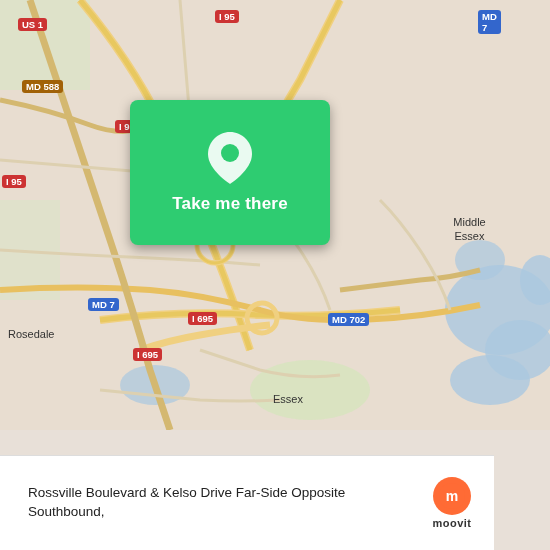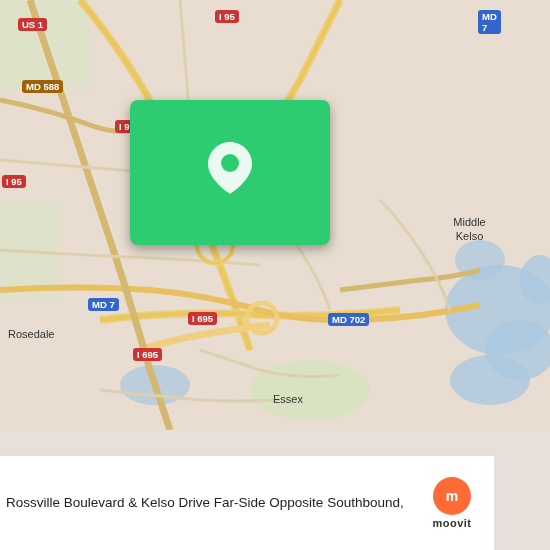--- a/index.html
+++ b/index.html
@@ -58,21 +58,21 @@
       letter-spacing: 0.2px;
     }
 
     
     #bottom-bar {
       position: absolute;
       bottom: 0;
       left: 0;
       right: 0;
       background: white;
-      padding: 10px 12px 10px 6px;
+      padding: 10px 12px 10px 28px;
       display: flex;
       align-items: center;
       justify-content: space-between;
       border-top: 1px solid #ddd;
       height: 95px;
     }
 
     #address-block {
       flex: 1;
       padding-right: 10px;
@@ -201,35 +201,36 @@
   <div class="route-badge" style="top:80px;left:22px;background:#a16207;">MD 588</div>
   <div class="route-badge" style="top:120px;left:115px;background:#cc3333;">I 95</div>
   <div class="route-badge" style="top:175px;left:2px;background:#cc3333;">I 95</div>
   <div class="route-badge" style="top:298px;left:88px;background:#3366cc;">MD 7</div>
   <div class="route-badge" style="top:312px;left:188px;background:#cc3333;">I 695</div>
   <div class="route-badge" style="top:348px;left:133px;background:#cc3333;">I 695</div>
   <div class="route-badge" style="top:313px;left:328px;background:#3366cc;">MD 702</div>
   <div class="route-badge" style="top:10px;left:478px;background:#3366cc;">MD 7</div>
 
   <div style="position:absolute;top:215px;left:445px;font-size:11px;color:#333;font-weight:500;line-height:1.3;text-align:center;">
-    <span>Middle Kelso</span>
+    <span>Middle Essex</span>
   </div>
   <div style="position:absolute;top:328px;left:8px;font-size:11px;color:#333;font-weight:500;">
     <span>Rosedale</span>
   </div>
   <div style="position:absolute;top:393px;left:273px;font-size:11px;color:#333;font-weight:500;">
     <span>Essex</span>
   </div>
 
   <div id="overlay-card">
 
     <svg id="location-pin" xmlns="http://www.w3.org/2000/svg" viewBox="0 0 44 52">
       <path d="M22 0 C10 0 0 10 0 22 C0 38 22 52 22 52 C22 52 44 38 44 22 C44 10 34 0 22 0Z" fill="white" opacity="0.9"></path>
       <circle cx="22" cy="21" r="9" fill="#2ecc71"></circle>
     </svg>
+    <button id="take-me-there-btn">Take me there</button>
   </div>
 
   <div id="bottom-bar">
     <div id="address-block">
       <div id="address-line1">Rossville Boulevard &amp; Kelso Drive Far-Side Opposite Southbound,</div>
     </div>
     <div id="moovit-logo">
       <div id="moovit-icon">
 
         <svg width="26" height="26" viewBox="0 0 26 26" xmlns="http://www.w3.org/2000/svg">

